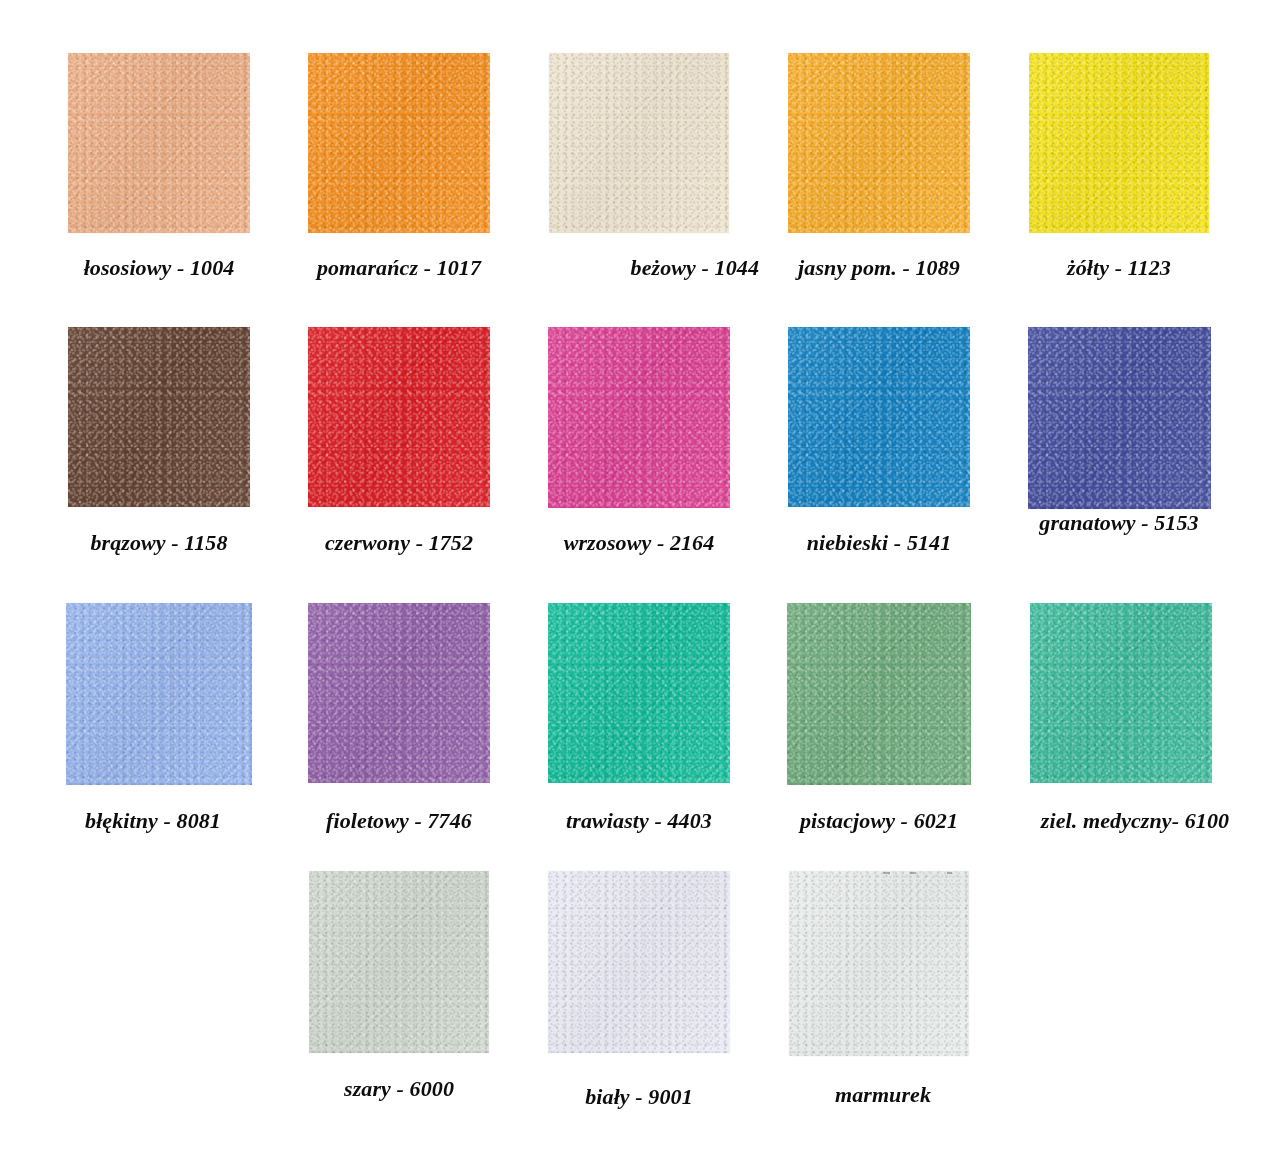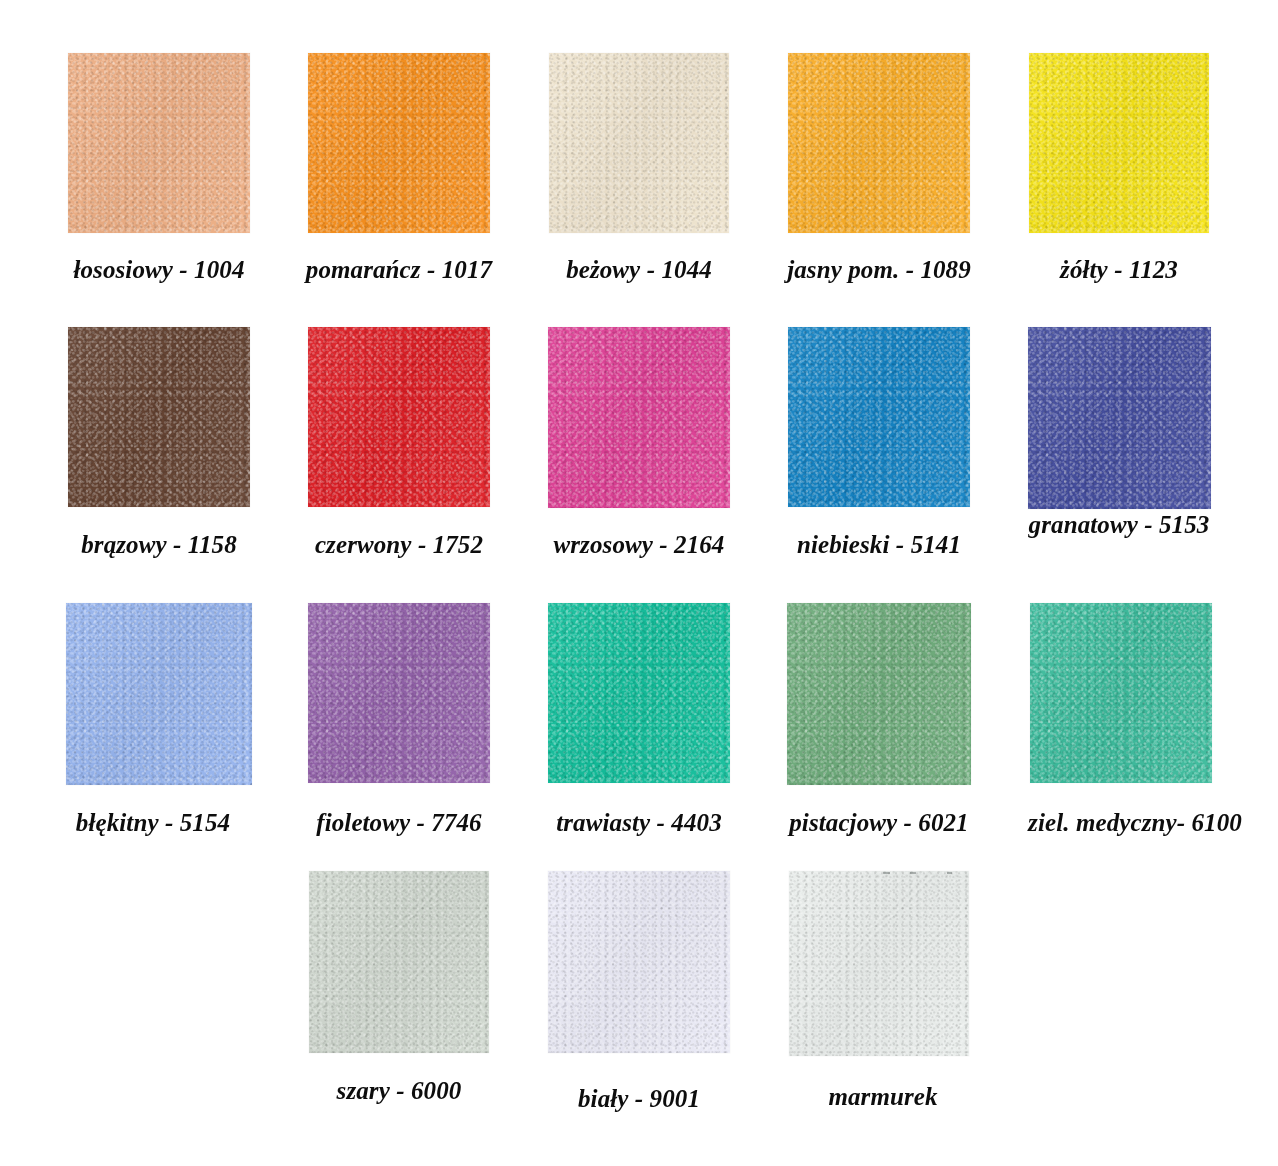--- a/index.html
+++ b/index.html
@@ -78,21 +78,21 @@
     pointer-events: none;
   }
 
   .swatch-label {
     position: absolute;
     left: 0;
     width: 240px;
     text-align: center;
     font-style: italic;
     font-weight: 700;
-    font-size: 25px;
+    font-size: 22px;
     line-height: 1;
     color: #0d0d0d;
     letter-spacing: 0.1px;
     white-space: nowrap;
   }
 
   
   .chip-artifacts {
     position: absolute;
     left: 0;
@@ -118,21 +118,21 @@
       <div class="swatch-chip" title="łososiowy - 1004" style="width: 182px; height: 180px; background-color: rgb(237, 174, 132);"></div>
     </div>
     <div class="swatch-label" style="left: 39px; top: 257px;">łososiowy - 1004</div>
     <div class="swatch-cell" style="left: 279px; top: 53px;">
       <div class="swatch-chip" title="pomarańcz - 1017" style="width: 182px; height: 180px; background-color: rgb(247, 144, 30);"></div>
     </div>
     <div class="swatch-label" style="left: 279px; top: 257px;">pomarańcz - 1017</div>
     <div class="swatch-cell" style="left: 519px; top: 53px;">
       <div class="swatch-chip" title="beżowy - 1044" style="width: 180px; height: 180px; background-color: rgb(238, 227, 205);"></div>
     </div>
-    <div class="swatch-label" style="left: 519px; top: 257px;">beżowy - 1044</div>
+    <div class="swatch-label" style="left: 519px; top: 257px; text-align: right;">beżowy - 1044</div>
     <div class="swatch-cell" style="left: 759px; top: 53px;">
       <div class="swatch-chip" title="jasny pom. - 1089" style="width: 182px; height: 180px; background-color: rgb(249, 173, 40);"></div>
     </div>
     <div class="swatch-label" style="left: 759px; top: 257px;">jasny pom. - 1089</div>
     <div class="swatch-cell" style="left: 999px; top: 53px;">
       <div class="swatch-chip" title="żółty - 1123" style="width: 180px; height: 180px; background-color: rgb(245, 227, 24);"></div>
     </div>
     <div class="swatch-label" style="left: 999px; top: 257px;">żółty - 1123</div>
     <div class="swatch-cell" style="left: 39px; top: 327px;">
       <div class="swatch-chip" title="brązowy - 1158" style="width: 182px; height: 180px; background-color: rgb(102, 68, 51);"></div>
@@ -150,21 +150,21 @@
       <div class="swatch-chip" title="niebieski - 5141" style="width: 182px; height: 180px; background-color: rgb(20, 131, 196);"></div>
     </div>
     <div class="swatch-label" style="left: 759px; top: 532px;">niebieski - 5141</div>
     <div class="swatch-cell" style="left: 999px; top: 327px;">
       <div class="swatch-chip" title="granatowy - 5153" style="width: 183px; height: 182px; background-color: rgb(70, 79, 160);"></div>
     </div>
     <div class="swatch-label" style="left: 999px; top: 512px;">granatowy - 5153</div>
     <div class="swatch-cell" style="left: 39px; top: 603px;">
       <div class="swatch-chip" title="błękitny - 5154" style="width: 186px; height: 182px; background-color: rgb(150, 180, 238);"></div>
     </div>
-    <div class="swatch-label" style="left: 33px; top: 810px;">błękitny - 5154</div>
+    <div class="swatch-label" style="left: 33px; top: 810px;">błękitny - 8081</div>
     <div class="swatch-cell" style="left: 279px; top: 603px;">
       <div class="swatch-chip" title="fioletowy - 5161" style="width: 182px; height: 180px; background-color: rgb(147, 98, 170);"></div>
     </div>
     <div class="swatch-label" style="left: 279px; top: 810px;">fioletowy - 7746</div>
     <div class="swatch-cell" style="left: 519px; top: 603px;">
       <div class="swatch-chip" title="trawiasty - 6001" style="width: 182px; height: 180px; background-color: rgb(19, 190, 155);"></div>
     </div>
     <div class="swatch-label" style="left: 519px; top: 810px;">trawiasty - 4403</div>
     <div class="swatch-cell" style="left: 759px; top: 603px;">
       <div class="swatch-chip" title="pistacjowy - 6021" style="width: 184px; height: 182px; background-color: rgb(111, 172, 124);"></div>

